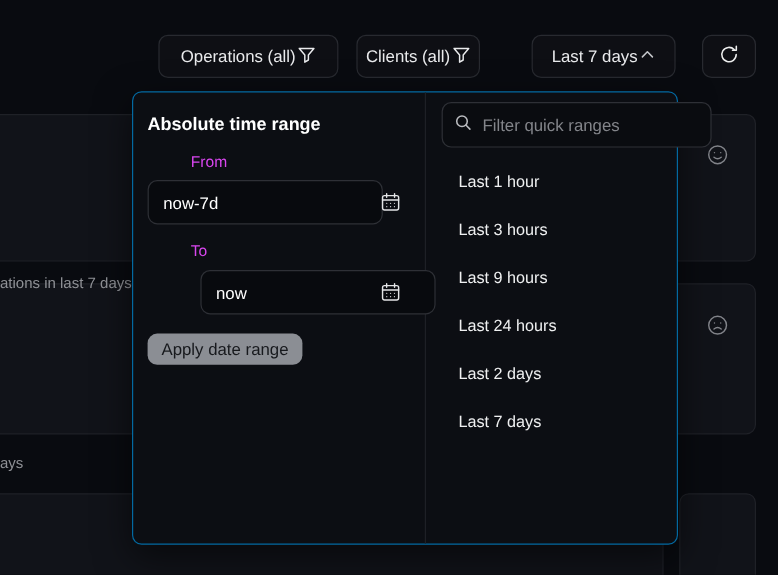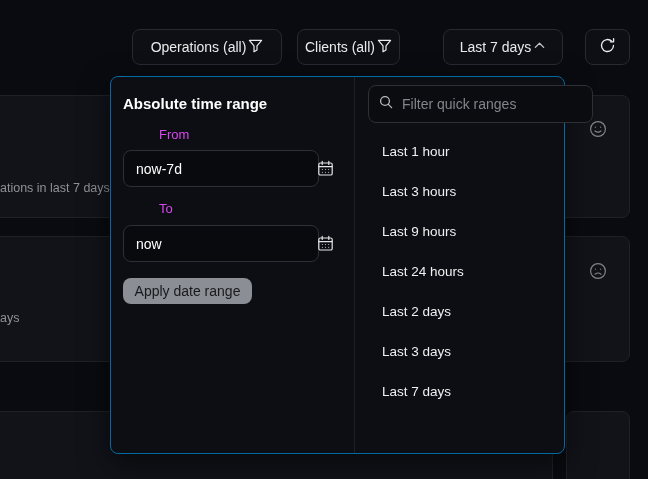--- a/index.html
+++ b/index.html
@@ -8,23 +8,23 @@
     background:#090b10;
     font-family:"Liberation Sans",sans-serif;
     -webkit-font-smoothing:antialiased;
   }
   
   .card{position:absolute;background:#111319;border:1px solid #1f2127;border-radius:8px;box-sizing:border-box;}
   .card1{left:-20px;top:95px;width:650px;height:123px;}
   .card2{left:-20px;top:236px;width:650px;height:126px;}
   .card3a{left:-20px;top:411px;width:573px;height:90px;}
   .card3b{left:566px;top:411px;width:64px;height:90px;}
-  .bg-text{position:absolute;color:#8f9196;font-size:12.5px;white-space:nowrap;}
+  .bg-text{position:absolute;color:#8f9196;font-size:12.5px;white-space:nowrap;margin-top:48px;}
   .bg-text1{left:0;top:181px;}
-  .bg-text2{left:0;top:311px;}
+  .bg-text2{left:0;top:331px;}
   .face{position:absolute;}
   .face1{left:589px;top:120px;}
   .face2{left:589px;top:262px;}
   
   .tb-btn{
     position:absolute;top:29px;height:36px;box-sizing:border-box;
     background:#0e0f14;border:1px solid #282a30;border-radius:8px;
     color:#e9eaec;font-size:14px;display:flex;align-items:center;justify-content:center;
     gap:2px;cursor:pointer;
   }
@@ -43,21 +43,21 @@
   .panel-title{position:absolute;left:12px;top:18px;font-size:15px;font-weight:bold;color:#ffffff;}
   .field-label{position:absolute;left:12px;font-size:13px;color:#d946ef;margin-left:36px;}
   .label-from{top:50px;}
   .label-to{top:124px;}
   .date-input{
     position:absolute;left:12px;width:196px;height:37px;box-sizing:border-box;
     background:#080a0e;border:1px solid #2e3036;border-radius:8px;
     color:#ffffff;font-size:14px;padding:0 12px;font-family:"Liberation Sans",sans-serif;outline:none;
   }
   .input-from{top:73px;}
-  .input-to{top:148px;}
+  .input-to{top:148px;margin-left:44px;}
   .cal-icon{position:absolute;left:206px;cursor:pointer;}
   .cal-from{top:83px;}
   .cal-to{top:158px;}
   .apply-btn{
     position:absolute;left:12px;top:201px;width:129px;height:26px;box-sizing:border-box;
     background:#8b8e94;border:none;border-radius:8px;
     color:#17191d;font-size:14px;font-weight:500;font-family:"Liberation Sans",sans-serif;cursor:pointer;
   }
   .search-box{
     position:absolute;left:257px;top:8px;width:225px;height:38px;box-sizing:border-box;
@@ -185,16 +185,15 @@
     </span>
     <input type="text" placeholder="Filter quick ranges" style="">
   </div>
 
   <div class="quick-list">
     <div class="quick-item">Last 1 hour</div>
     <div class="quick-item">Last 3 hours</div>
     <div class="quick-item">Last 9 hours</div>
     <div class="quick-item">Last 24 hours</div>
     <div class="quick-item">Last 2 days</div>
-    <div class="quick-item">Last 3 days</div>
     <div class="quick-item">Last 7 days</div>
   </div>
 </div>
 
 </body></html>

